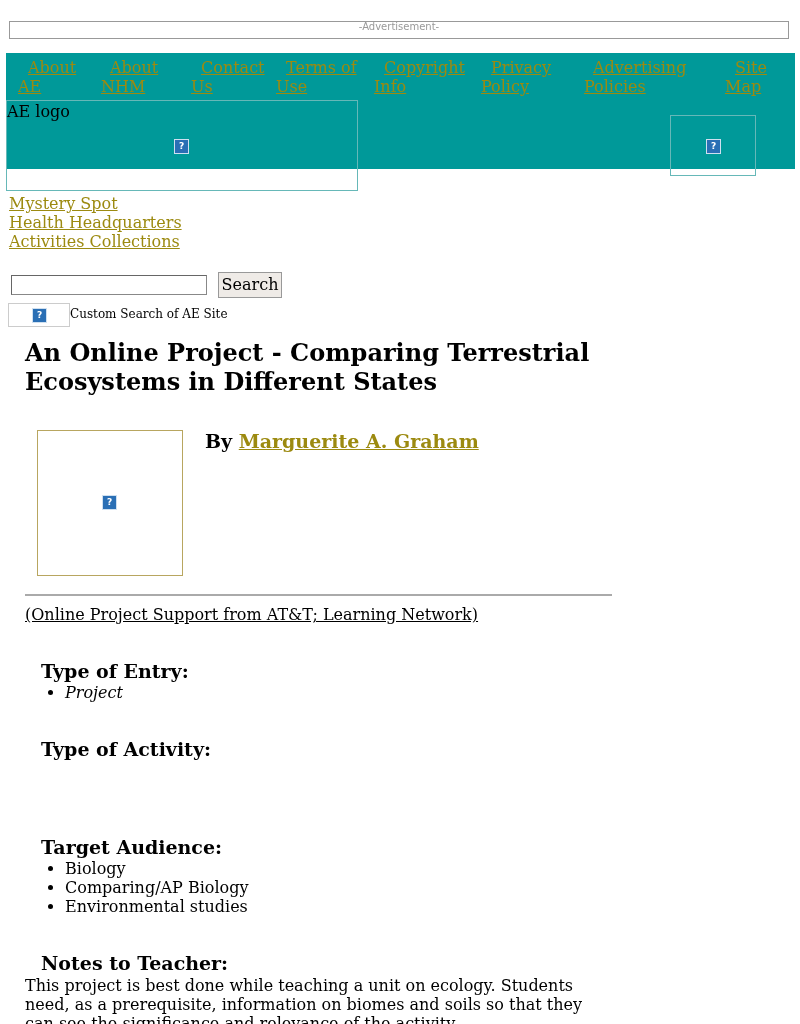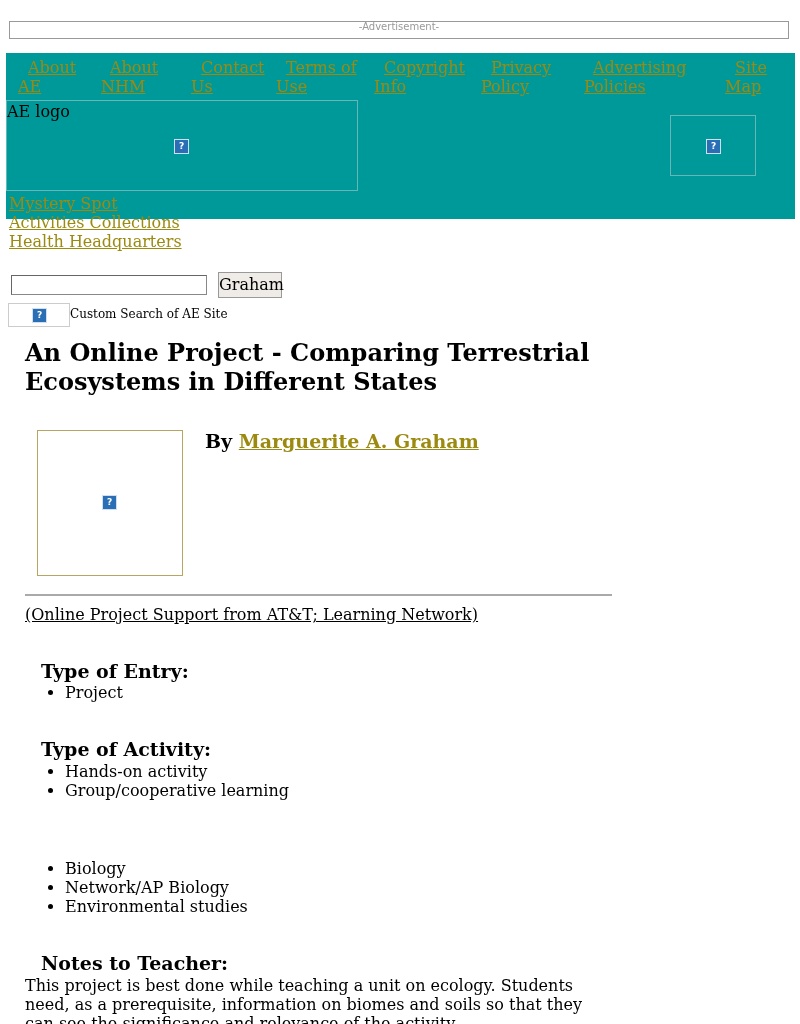--- a/index.html
+++ b/index.html
@@ -7,21 +7,21 @@
     width: 800px; height: 1024px; overflow: hidden; position: relative;
     font-family: "DejaVu Serif", serif; font-size: 16px; color: #000;
   }
   .ad-box {
     position: absolute; left: 9px; top: 21px; width: 780px; height: 18px;
     border: 1px solid #999; box-sizing: border-box;
     text-align: center; font-family: "DejaVu Sans", sans-serif; font-size: 10px; color: #999;
     line-height: 10px;
   }
   .header {
-    position: absolute; left: 6px; top: 53px; width: 789px; height: 166px;
+    position: absolute; left: 6px; top: 53px; width: 789px; height: 116px;
     background: #009999;
   }
   .topnav {
     position: absolute; left: 0; top: 5px; width: 789px; height: 42px;
   }
   .topnav a {
     position: absolute; color: #9c8a10; text-decoration: underline;
     font-size: 16px; line-height: 19px; white-space: pre;
   }
   .logo-box {
@@ -139,26 +139,26 @@
     <span class="broken-img" style="left:167px;top:38px;">?</span>
   </div>
 
   <div class="banner-box">
     <span class="broken-img" style="left:35px;top:23px;">?</span>
   </div>
 </div>
 
 <nav class="sidenav">
   <a>Mystery Spot</a>
+  <a>Health Headquarters</a>
   <a>Activities Collections</a>
-  <a>Health Headquarters</a>
 </nav>
 
 <input class="search-input" type="text" placeholder="" style="">
-<button class="search-btn">Graham</button>
+<button class="search-btn">Search</button>
 
 <div class="cse-logo">
   <span class="broken-img" style="left:23px;top:4px;">?</span>
 </div>
 <span class="cse-label">Custom Search of AE Site</span>
 
 <main class="content">
   <h1>An Online Project - Comparing Terrestrial Ecosystems in Different States</h1>
 
   <div class="author-img">
@@ -168,31 +168,28 @@
   <div class="byline">
     <span>By</span>
     <a>Marguerite A. Graham</a>
   </div>
 
   <hr class="sep">
 
   <div class="support">(Online Project Support from AT&amp;T; Learning Network)</div>
 
   <h3 class="section-h" style="top:306px;">Type of Entry:</h3>
-  <ul class="list" style="top:345px;">
+  <ul class="list" style="top:345px;font-style:italic;">
     <li>Project</li>
   </ul>
 
   <h3 class="section-h" style="top:384px;">Type of Activity:</h3>
-  <ul class="list" style="top:424px;">
-    <li>Hands-on activity</li>
-    <li>Group/cooperative learning</li>
-  </ul>
 
+  <h3 class="section-h" style="top:482px;">Target Audience:</h3>
   <ul class="list" style="top:521px;">
     <li>Biology</li>
-    <li>Network/AP Biology</li>
+    <li>Comparing/AP Biology</li>
     <li>Environmental studies</li>
   </ul>
 
   <h3 class="section-h" style="top:598px;">Notes to Teacher:</h3>
   <p class="notes">This project is best done while teaching a unit on ecology. Students need, as a prerequisite, information on biomes and soils so that they can see the significance and relevance of the activity.</p>
 </main>
 
 </body></html>

